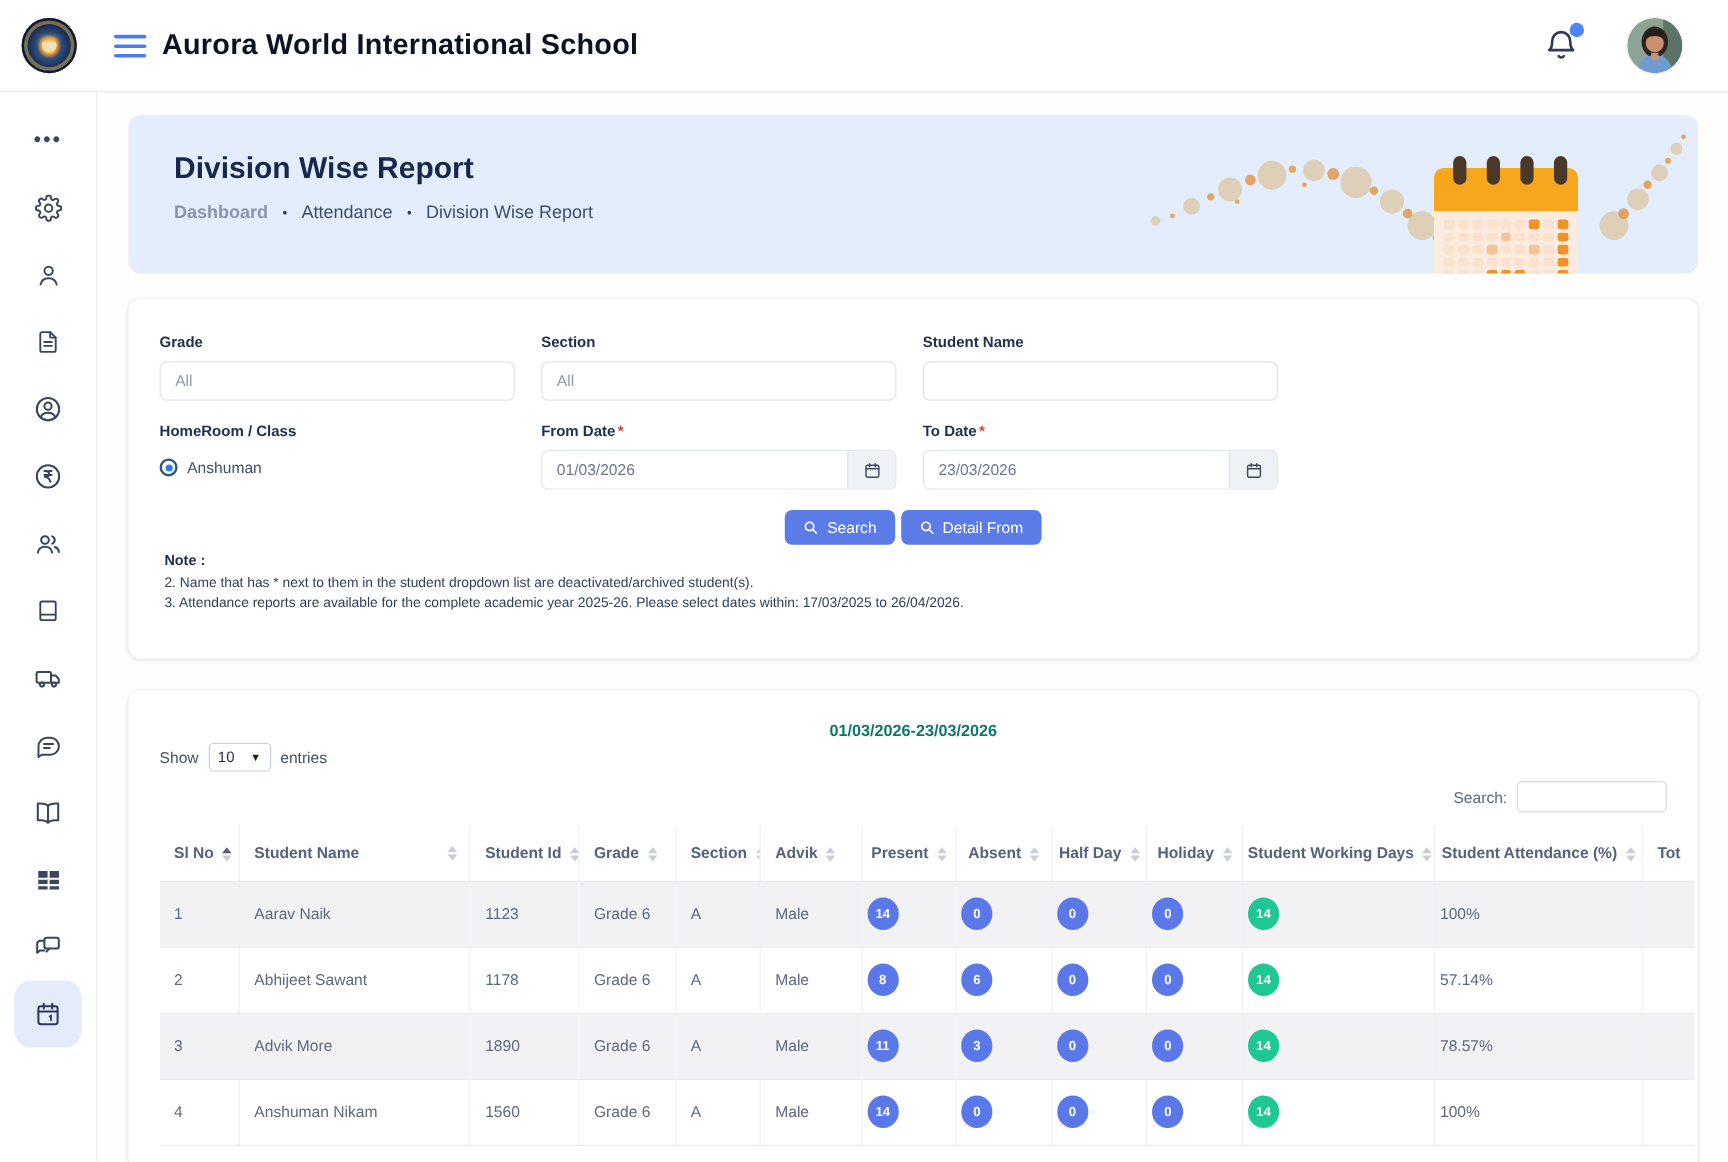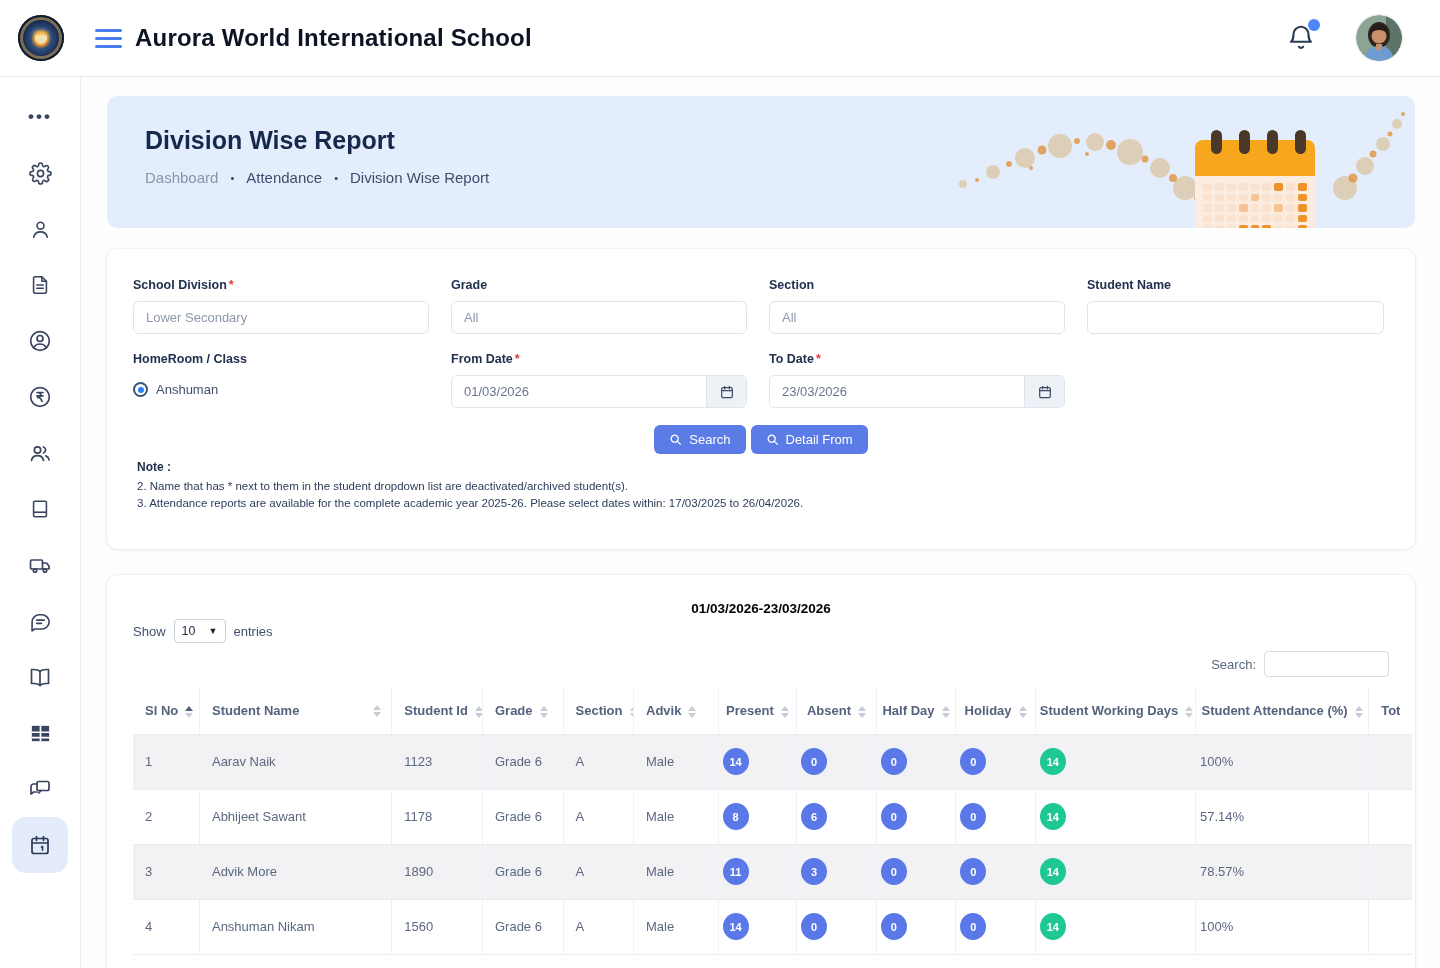--- a/index.html
+++ b/index.html
@@ -36,21 +36,21 @@
   .main { position:absolute; left:81px; top:77px; right:0; bottom:0; background:#fefefe; }
   .card { position:absolute; left:26px; width:1308px; background:#fff; border-radius:10px;
     box-shadow:0 1px 4px rgba(20,30,60,.08), 0 0 0 1px rgba(20,30,60,.03); }
 
   
   .banner { position:absolute; left:26px; top:19px; width:1308px; height:132px;
     background:#e4edfb; border-radius:10px; overflow:hidden; }
   .banner-title { position:absolute; left:38px; top:30px; font-size:25px; font-weight:700; color:#16284c; }
   .breadcrumb { position:absolute; left:38px; top:73px; font-size:15px; color:#3d4e6d;
     display:flex; align-items:center; gap:12px; }
-  .crumb-first { color:#8a95ab; }
+  .crumb-first { color:#8a95ab;font-weight:bold; }
   .crumb-dot { font-size:11px; color:#2e3c59; }
   .banner-art { position:absolute; right:0; top:0; width:470px; height:132px; }
   .cal-illu { position:absolute; right:100px; top:34px; width:120px; height:110px; }
   .cal-head { position:absolute; left:0; top:10px; width:120px; height:36px; background:#f6a71e; border-radius:8px 8px 0 0; }
   .cal-peg { position:absolute; top:0; width:11px; height:24px; background:#4a3829; border-radius:6px; }
   .cal-body { position:absolute; left:0; top:46px; width:120px; height:64px; background:#fcece0;
     border-radius:0 0 4px 4px; padding:7px 8px; display:grid;
     grid-template-columns:repeat(9,1fr); grid-auto-rows:1fr; gap:3px; }
   .cal-cell { background:#fbe2cf; border-radius:2px; }
   .cal-cell.o { background:#f0922a; }
@@ -78,21 +78,21 @@
     align-items:center; justify-content:center; cursor:pointer; }
   .btn-row { position:absolute; left:0; top:176px; width:1308px; display:flex; justify-content:center; gap:5px; }
   .btn { height:29px; border:0; border-radius:6px; background:#5b7ce6; color:#fff; font-size:13px;
     display:inline-flex; align-items:center; gap:7px; padding:0 15px; cursor:pointer; font-family:inherit; }
   .notes { position:absolute; left:30px; top:210px; font-size:11.5px; color:#2e3d5c; line-height:17px; }
   .notes .nt { font-weight:700; font-size:12px; color:#1e2b4a; margin-bottom:2px; }
 
   
   .table-card { top:498px; height:400px; overflow:hidden; }
   .range-title { position:absolute; left:0; top:26px; width:1308px; text-align:center;
-    font-size:13.5px; font-weight:700; color:#000000; }
+    font-size:13.5px; font-weight:700; color:#0f766e; }
   .entries { position:absolute; left:26px; top:44px; display:flex; align-items:center; gap:8px;
     font-size:13px; color:#41506b; }
   .page-select { width:52px; height:24px; border:1px solid #c9d1dd; border-radius:4px; background:#fff;
     display:flex; align-items:center; justify-content:space-between; padding:0 7px; font-size:12.5px;
     color:#1e2a44; cursor:pointer; }
   .caret { font-size:9px; color:#222; }
   .tbl-search { position:absolute; right:26px; top:76px; display:flex; align-items:center; gap:8px;
     font-size:13px; color:#5a6880; }
   .tbl-search input { width:125px; height:26px; border:1px solid #d6dbe4; border-radius:4px;
     padding:0 8px; outline:none; font-family:inherit; font-size:12px; color:#333; }
@@ -349,24 +349,20 @@
       <span class="crumb-dot">•</span>
       <span>Attendance</span>
       <span class="crumb-dot">•</span>
       <span>Division Wise Report</span>
     </div>
   </div>
 
   <div class="card filter-card">
     <div class="f-grid">
       <div class="f-field">
-        <span class="f-label"><span>School Division</span><span class="req">*</span></span>
-        <input class="f-input" value="Lower Secondary" style="">
-      </div>
-      <div class="f-field">
         <span class="f-label">Grade</span>
         <input class="f-input" value="All" style="">
       </div>
       <div class="f-field">
         <span class="f-label">Section</span>
         <input class="f-input" value="All" style="">
       </div>
       <div class="f-field">
         <span class="f-label">Student Name</span>
         <input class="f-input" style="color: rgb(51, 51, 51);" value="">

